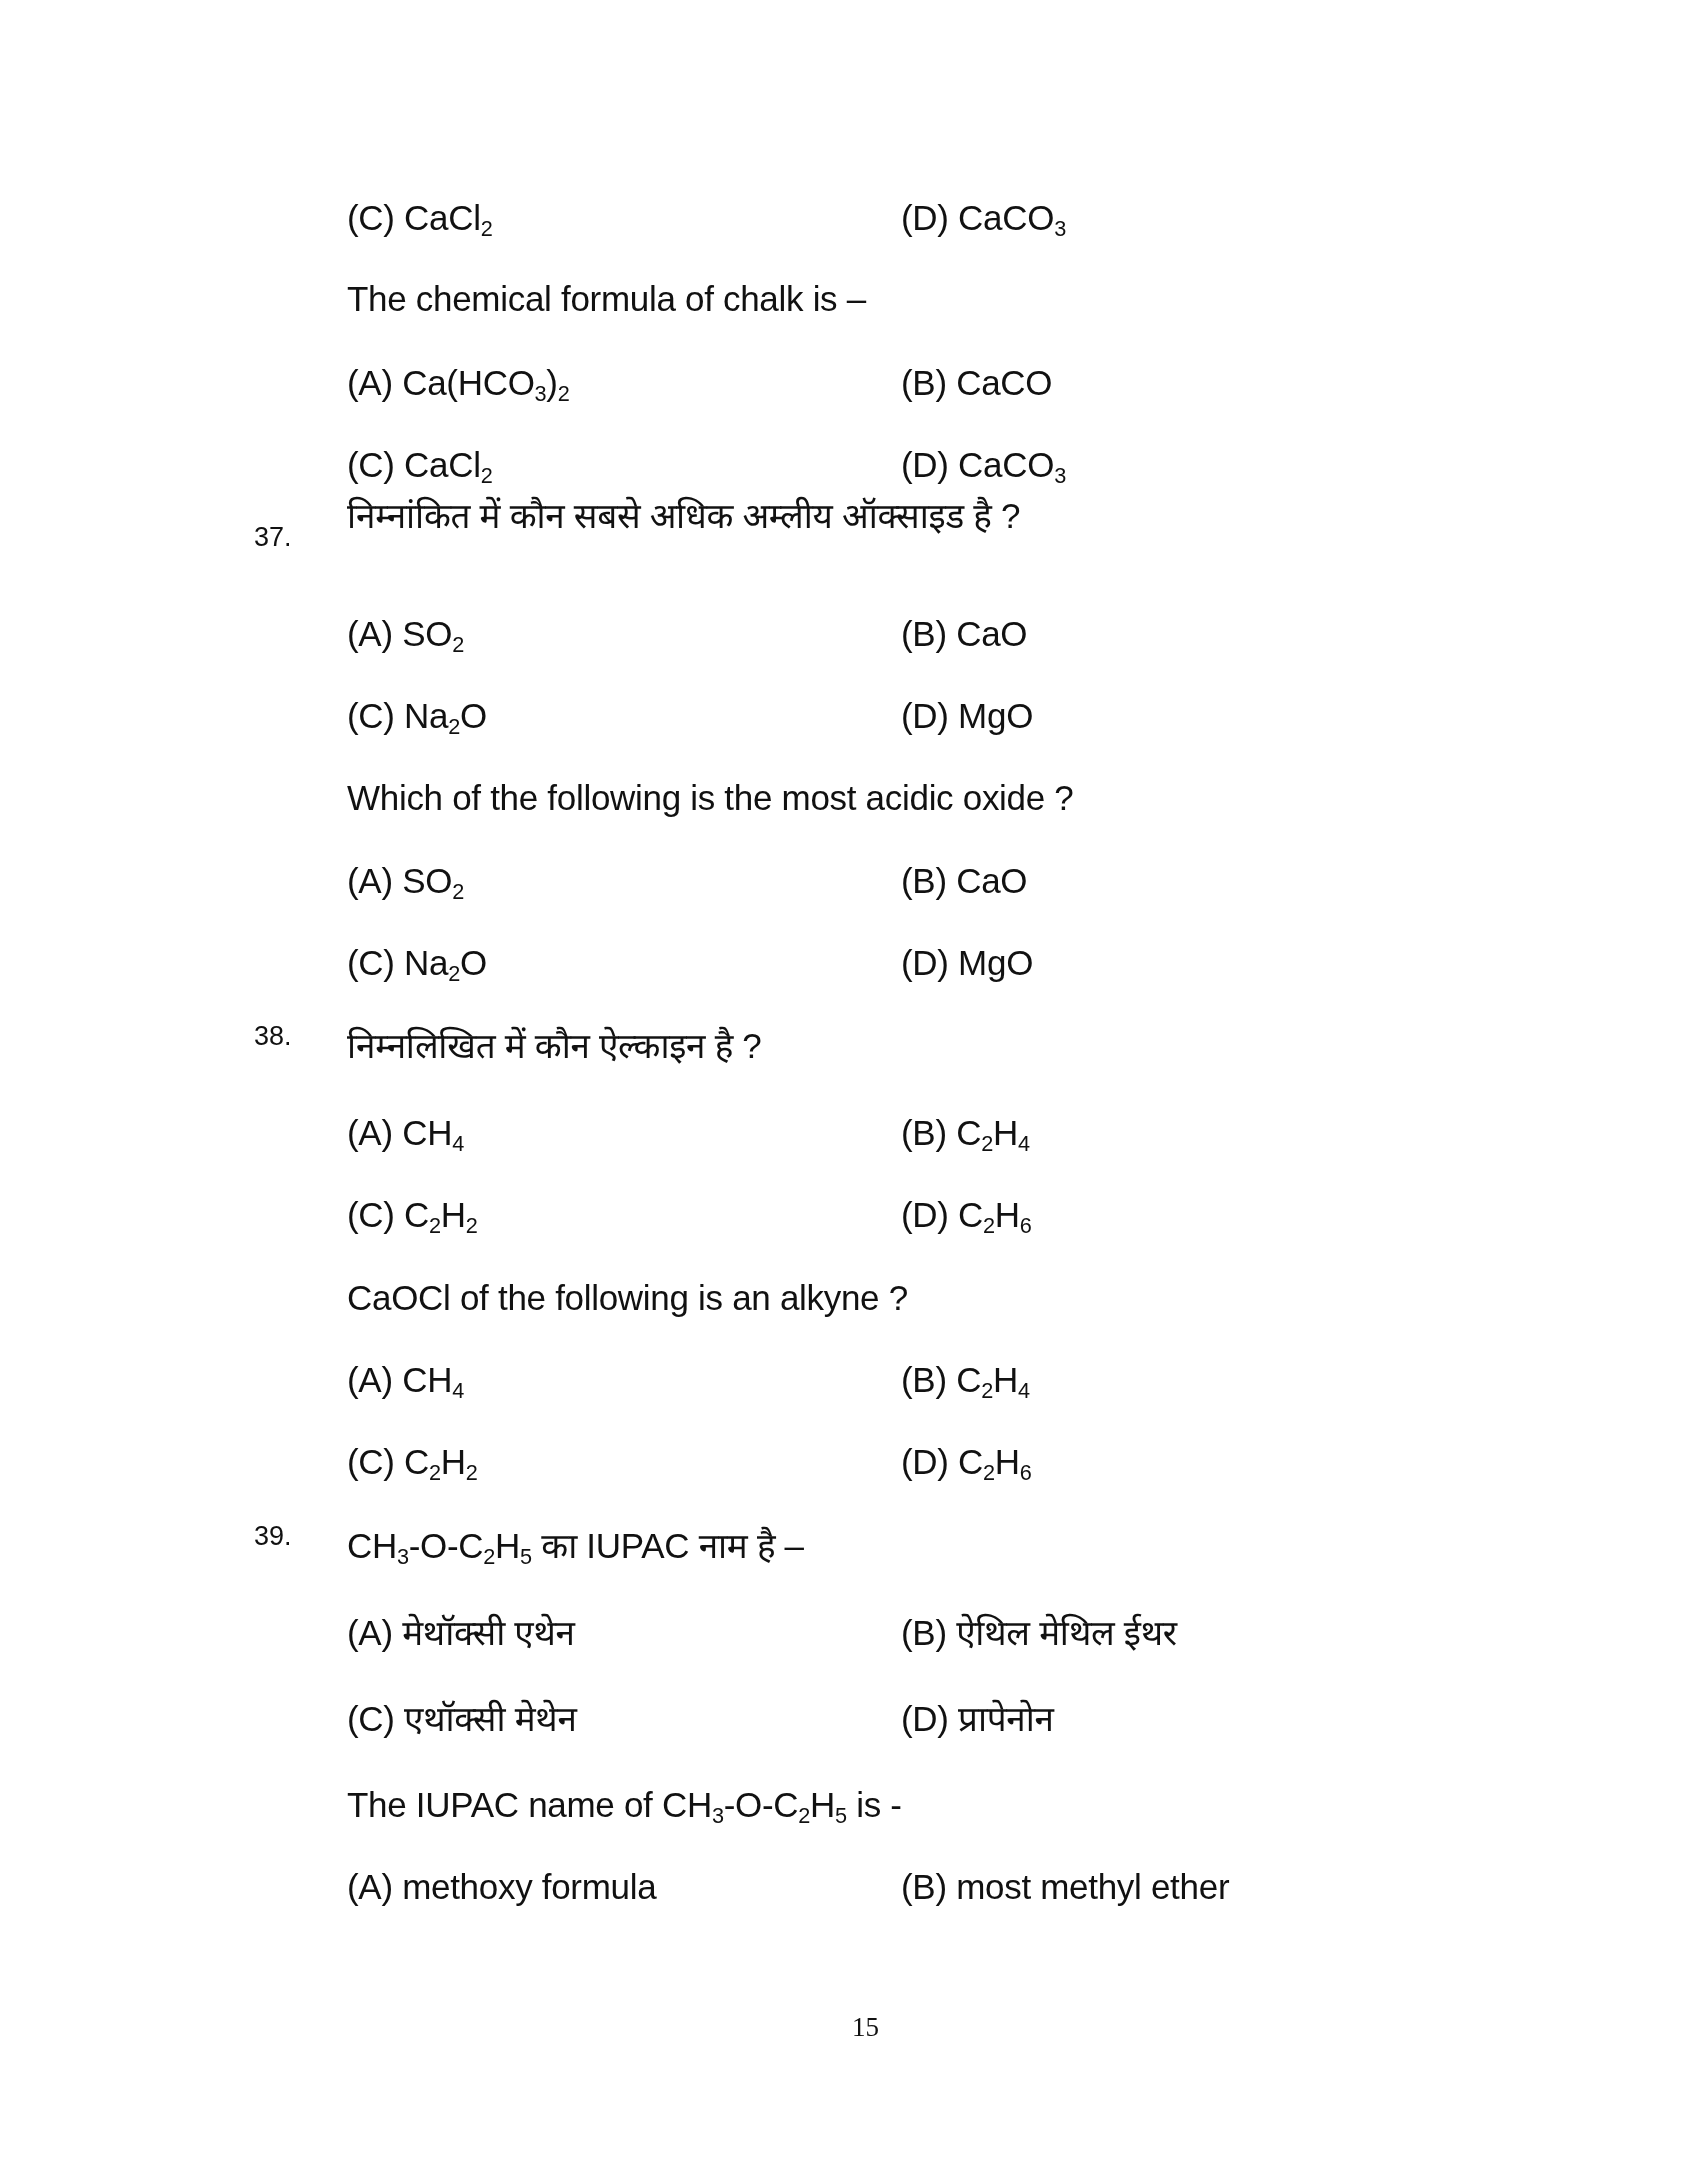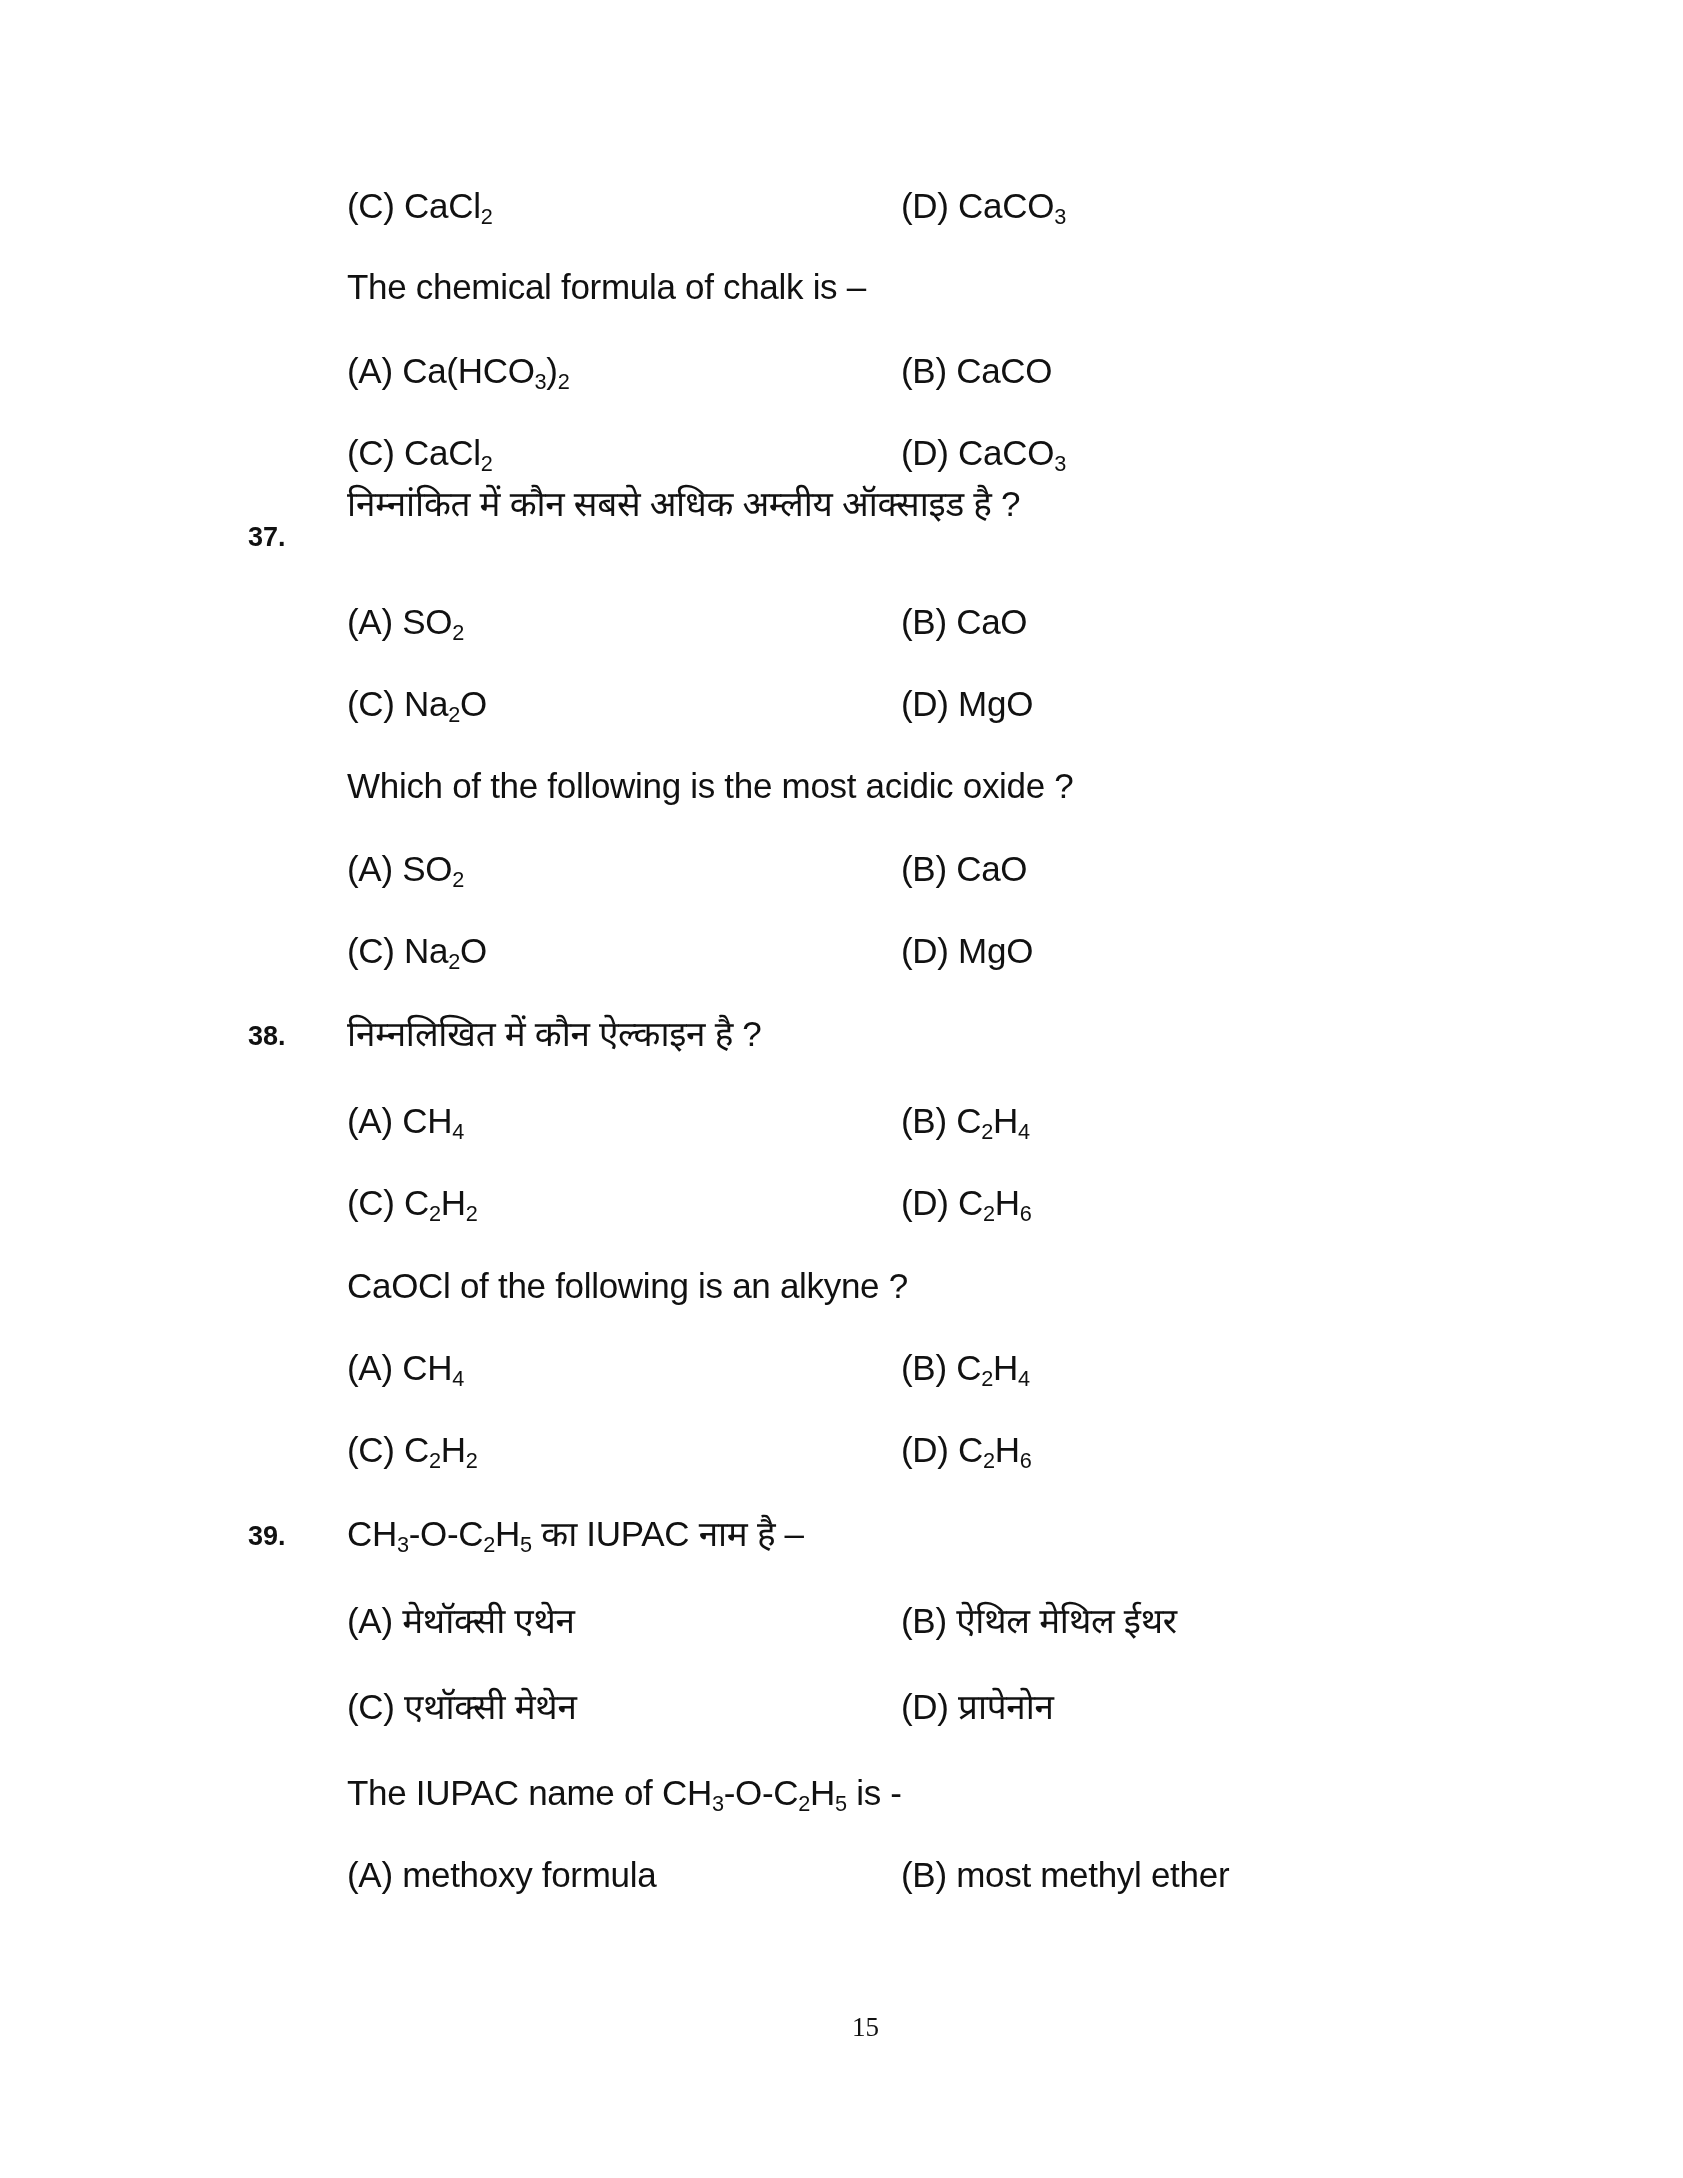--- a/index.html
+++ b/index.html
@@ -1,21 +1,21 @@
 <!DOCTYPE html>
 <html><head>
 <meta charset="utf-8">
 <style>
   html, body { margin:0; padding:0; background:#ffffff; }
   body { width:1683px; height:2178px; position:relative; overflow:hidden;
          font-family:"Liberation Sans", sans-serif; color:#111111; }
   .line { position:absolute; font-size:35px; line-height:40px; white-space:nowrap;
-          transform:translateY(-50%); letter-spacing:-0.3px; }
-  .qnum { position:absolute; left:248px; font-size:27px; line-height:40px;
-          transform:translateY(-50%);font-weight:bold; }
+          transform:translateY(-50%); letter-spacing:-0.3px;margin-top:12px; }
+  .qnum { position:absolute; left:254px; font-size:27px; line-height:40px;
+          transform:translateY(-50%); }
   .col-a { left:347px; }
   .col-b { left:901px;text-align:center; }
   sub { font-size:0.62em; vertical-align:-0.28em; line-height:0; }
   .page-number { position:absolute; left:0; width:1731px; top:2012px; text-align:center;
                  font-family:"Liberation Serif", serif; font-size:27px; }
 </style>
 </head>
 <body>
 
 <div class="line col-a" style="top:206px">(C) CaCl<sub>2</sub></div>

